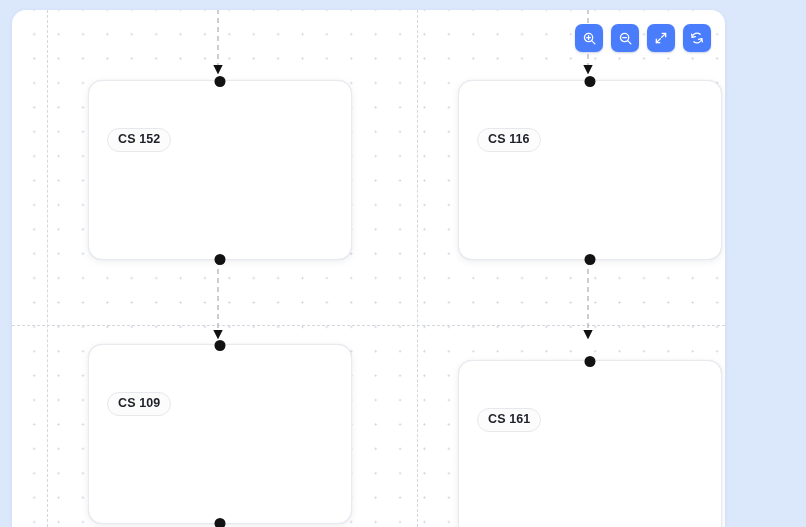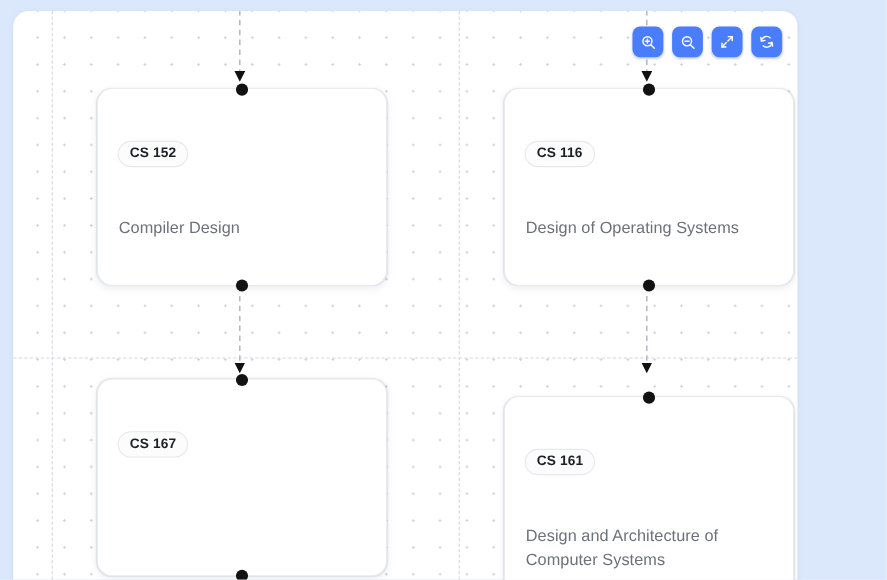--- a/index.html
+++ b/index.html
@@ -175,38 +175,35 @@
           <line x1="576" y1="-10" x2="576" y2="62" stroke="#b6b9c0" stroke-width="1.4" stroke-dasharray="5 4" marker-end="url(#arrow)"></line>
           <line x1="206" y1="250" x2="206" y2="327" stroke="#b6b9c0" stroke-width="1.4" stroke-dasharray="5 4" marker-end="url(#arrow)"></line>
           <line x1="576" y1="250" x2="576" y2="327" stroke="#b6b9c0" stroke-width="1.4" stroke-dasharray="5 4" marker-end="url(#arrow)"></line>
         </g>
     </svg>
 
     <div id="nodes-layer">
         <div class="node" style="left: 76px; top: 70px; width: 264px; height: 180px;">
           <div class="handle handle-top"></div>
           <div class="node-badge">CS 152</div>
-          <div class="node-title">Compiler Design</div>
           <div class="handle handle-bottom"></div>
         </div>
         <div class="node" style="left: 446px; top: 70px; width: 264px; height: 180px;">
           <div class="handle handle-top"></div>
           <div class="node-badge">CS 116</div>
-          <div class="node-title">Design of Operating Systems</div>
           <div class="handle handle-bottom"></div>
         </div>
         <div class="node" style="left: 76px; top: 334px; width: 264px; height: 180px;">
           <div class="handle handle-top"></div>
-          <div class="node-badge">CS 167</div>
+          <div class="node-badge">CS 109</div>
           <div class="handle handle-bottom"></div>
         </div>
         <div class="node" style="left: 446px; top: 350px; width: 264px; height: 180px;">
           <div class="handle handle-top"></div>
           <div class="node-badge">CS 161</div>
-          <div class="node-title">Design and Architecture of Computer Systems</div>
           <div class="handle handle-bottom"></div>
         </div>
       </div>
 
     <div id="toolbar">
         <button class="tool-btn" title="Zoom in" aria-label="Zoom in">
           <span style="display: flex;">
             <svg width="15" height="15" viewBox="0 0 24 24" fill="none" stroke="#fff" stroke-width="2.1" stroke-linecap="round" stroke-linejoin="round">
               <circle cx="10.5" cy="10.5" r="6.6"></circle>
               <line x1="15.4" y1="15.4" x2="20.6" y2="20.6"></line>

